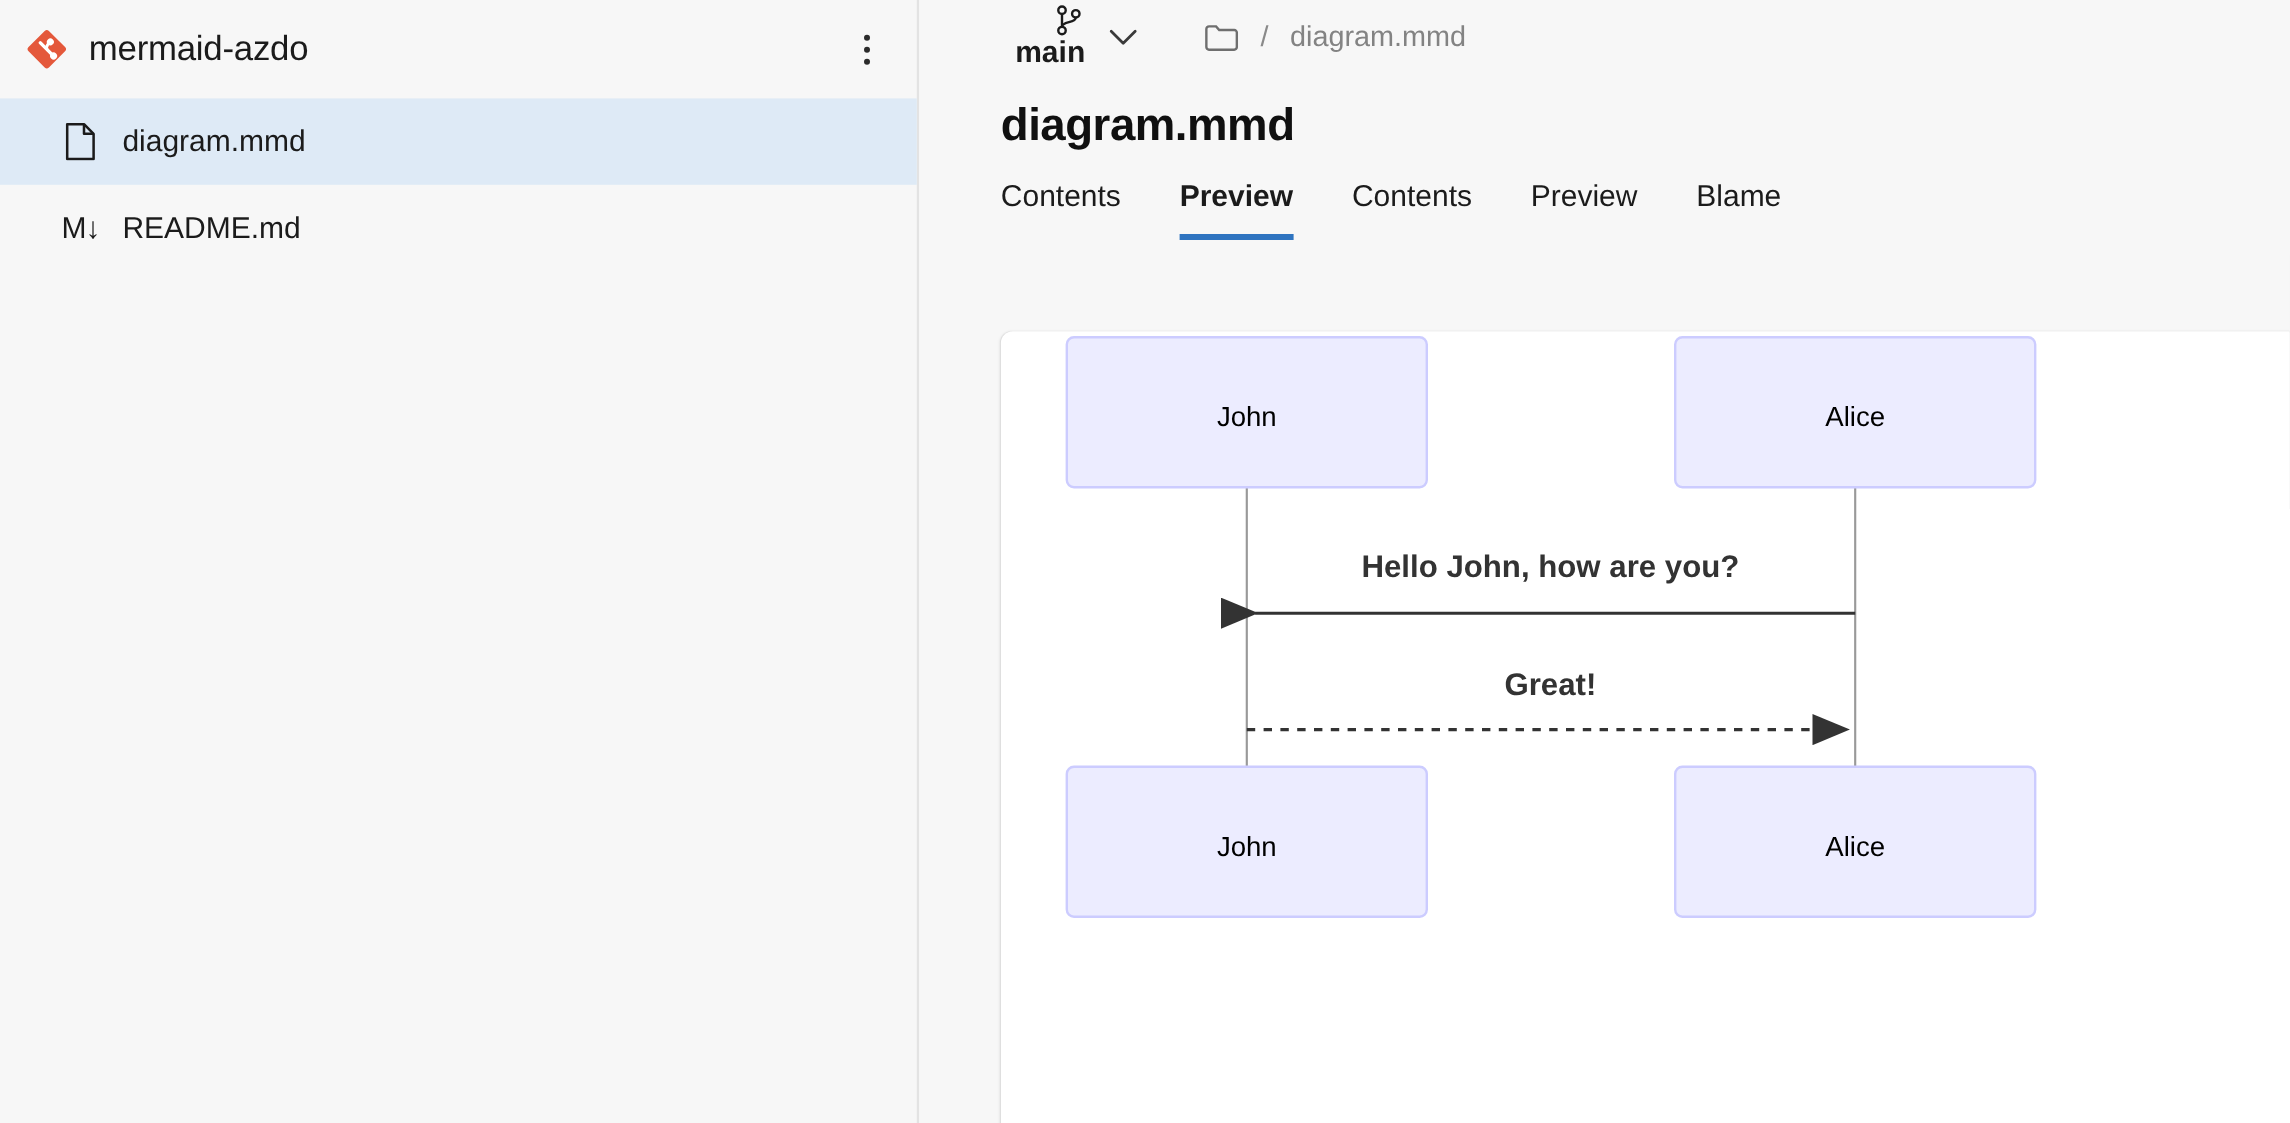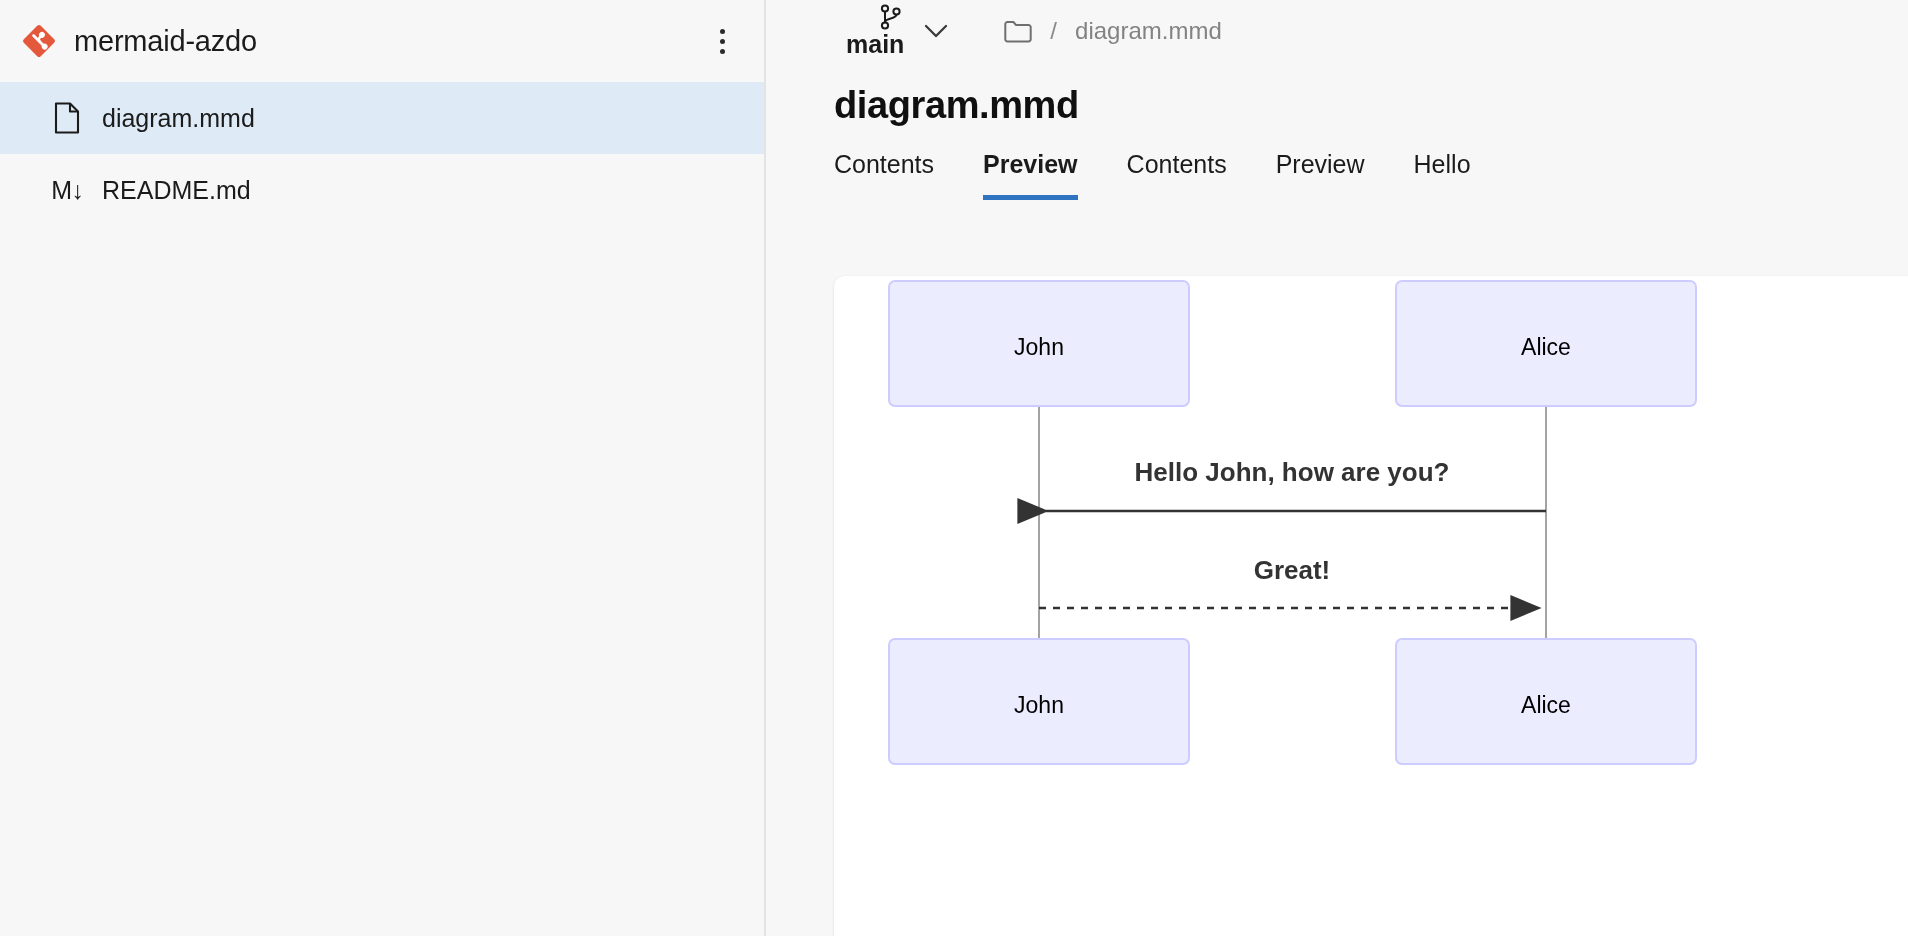--- a/index.html
+++ b/index.html
@@ -324,21 +324,21 @@
       <span class="bc-file">diagram.mmd</span>
     </div>
 
     <h1 class="page-title">diagram.mmd</h1>
 
     <nav class="tabs">
       <span class="tab">Contents</span>
       <span class="tab active">Preview</span>
       <span class="tab">Contents</span>
       <span class="tab">Preview</span>
-      <span class="tab">Hello</span>
+      <span class="tab">Blame</span>
     </nav>
 
     <div class="preview-card">
       <div class="diagram-wrap">
         <svg class="diagram-svg" width="1120" height="660" viewBox="0 0 1120 660" aria-hidden="true">
           <defs>
             <marker id="arrow-left" markerWidth="12" markerHeight="10" refX="1" refY="5" orient="auto">
               <path d="M12,0 L0,5 L12,10 z" fill="#333333"></path>
             </marker>
             <marker id="arrow-right" markerWidth="12" markerHeight="10" refX="11" refY="5" orient="auto">

